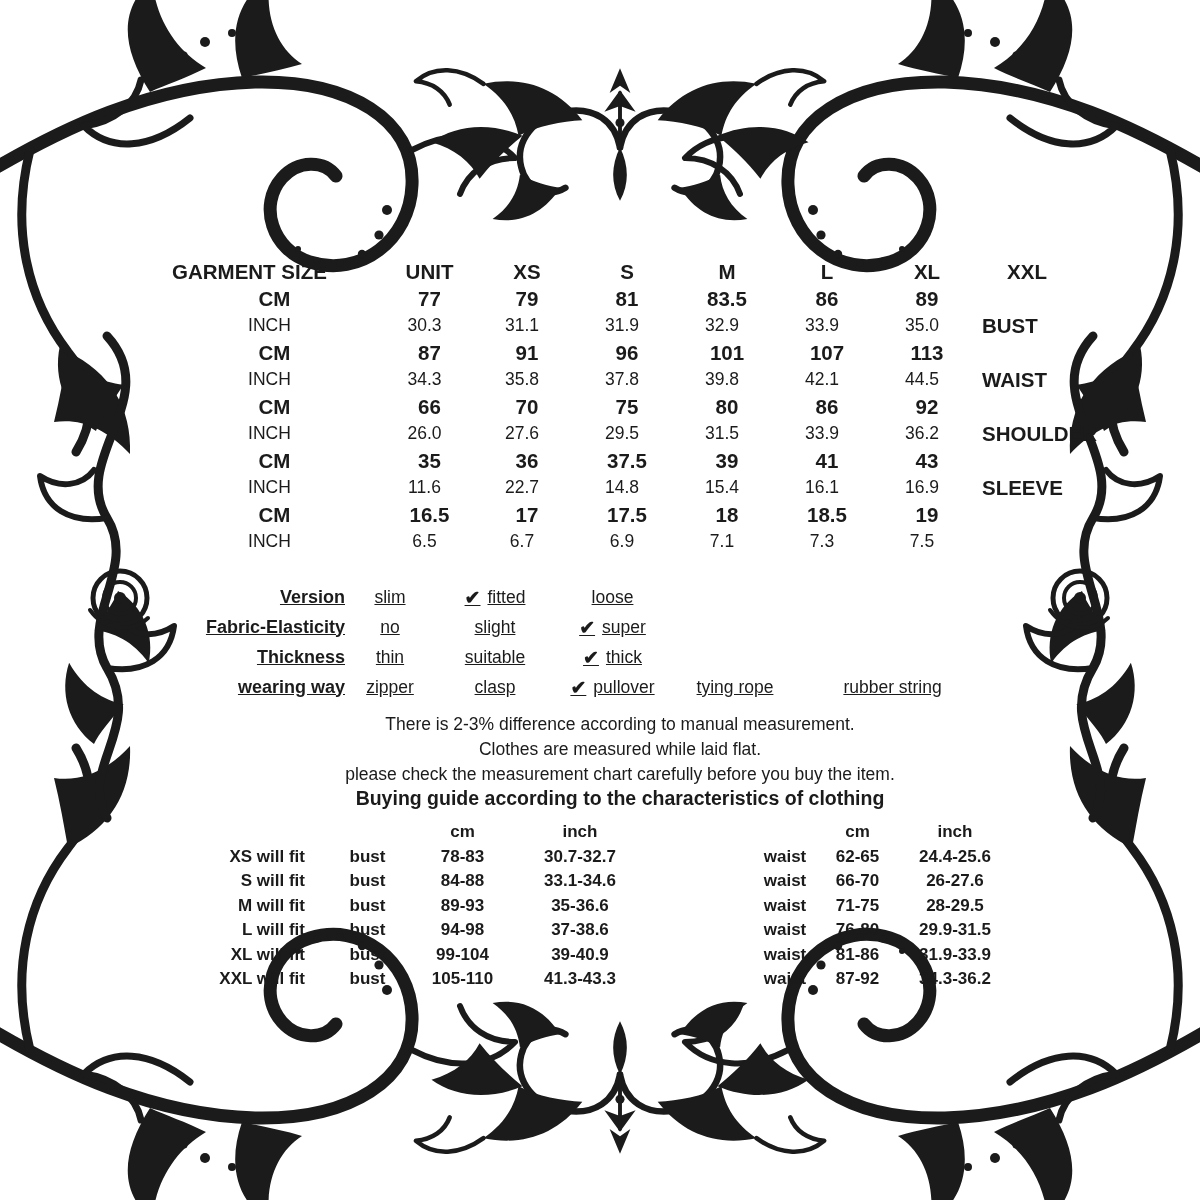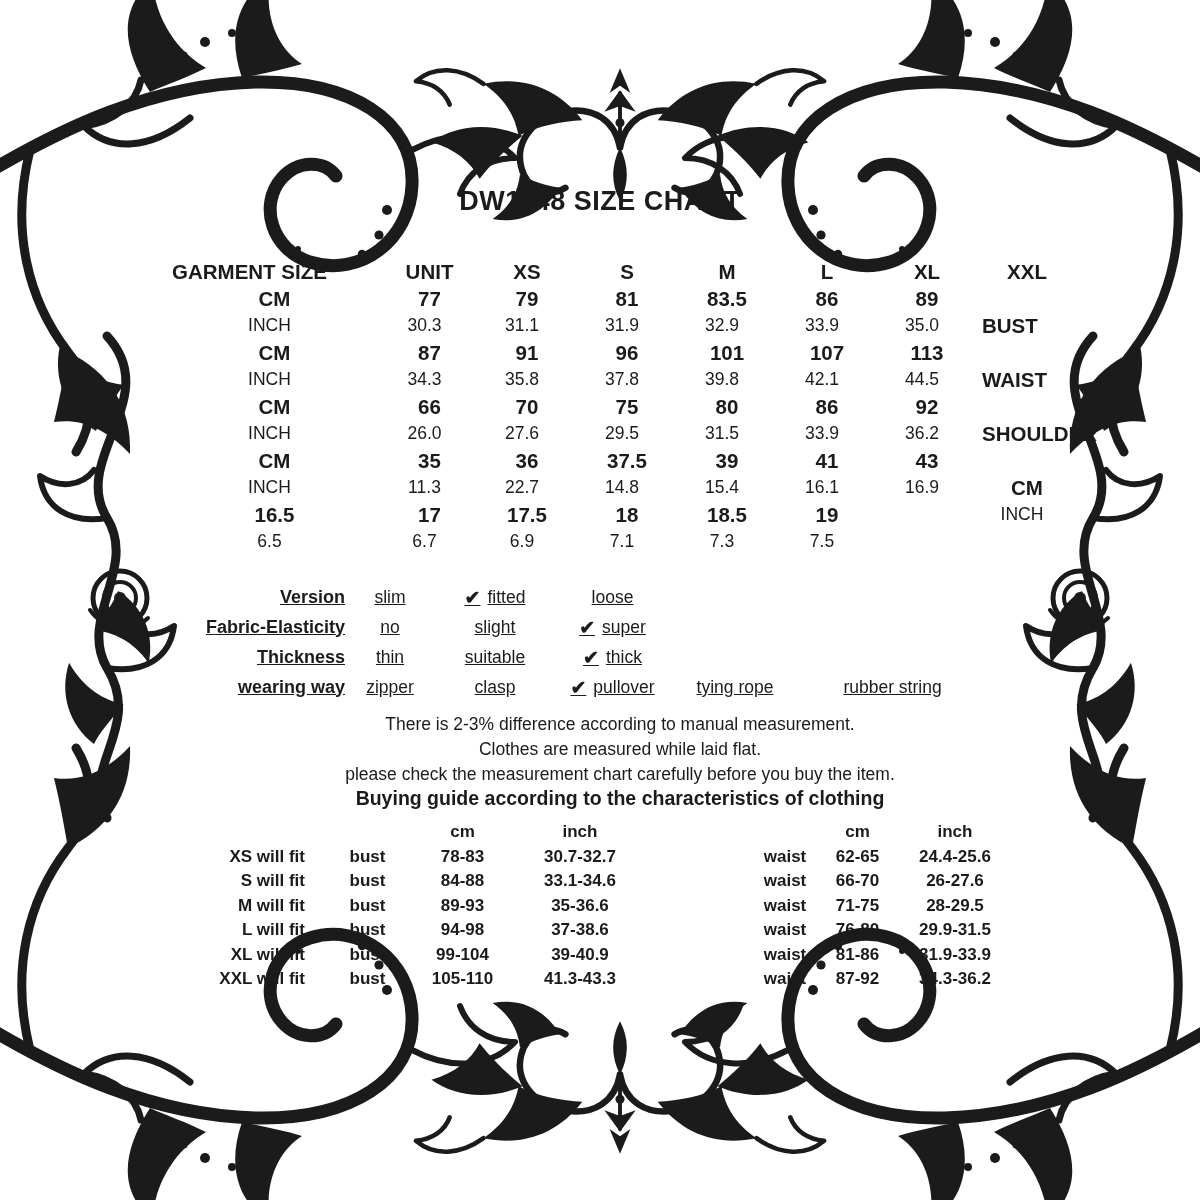--- a/index.html
+++ b/index.html
@@ -132,21 +132,20 @@
     <use href="#corner" transform="translate(1200,1200) scale(-1,-1)"></use>
     <use href="#crest" transform="translate(620,50) scale(0.65)"></use>
     <use href="#crest" transform="translate(620,1172) scale(0.65,-0.65)"></use>
     <use href="#sideVine" transform="translate(12,336)"></use>
     <use href="#sideVine" transform="translate(1188,336) scale(-1,1)"></use>
     <use href="#rose" transform="translate(120,598)"></use>
     <use href="#rose" transform="translate(1080,598)"></use>
   </svg>
 
   <div class="content">
-    <div class="title">DW1148 SIZE CHART</div>
 
     <div class="size-table" id="sizeTable">
         <div class="cell th left">GARMENT SIZE</div>
         <div class="cell th">UNIT</div>
         <div class="cell th">XS</div>
         <div class="cell th">S</div>
         <div class="cell th">M</div>
         <div class="cell th">L</div>
         <div class="cell th">XL</div>
         <div class="cell th">XXL</div>
@@ -200,26 +199,27 @@
         <div class="cell bold left">SHOULDER</div>
         <div class="cell bold">CM</div>
         <div class="cell bold">35</div>
         <div class="cell bold">36</div>
         <div class="cell bold">37.5</div>
         <div class="cell bold">39</div>
         <div class="cell bold">41</div>
         <div class="cell bold">43</div>
         <div class="cell"></div>
         <div class="cell">INCH</div>
-        <div class="cell">11.3</div>
+        <div class="cell">11.6</div>
         <div class="cell">22.7</div>
         <div class="cell">14.8</div>
         <div class="cell">15.4</div>
         <div class="cell">16.1</div>
         <div class="cell">16.9</div>
+        <div class="cell bold left">SLEEVE</div>
         <div class="cell bold">CM</div>
         <div class="cell bold">16.5</div>
         <div class="cell bold">17</div>
         <div class="cell bold">17.5</div>
         <div class="cell bold">18</div>
         <div class="cell bold">18.5</div>
         <div class="cell bold">19</div>
         <div class="cell"></div>
         <div class="cell">INCH</div>
         <div class="cell">6.5</div>

